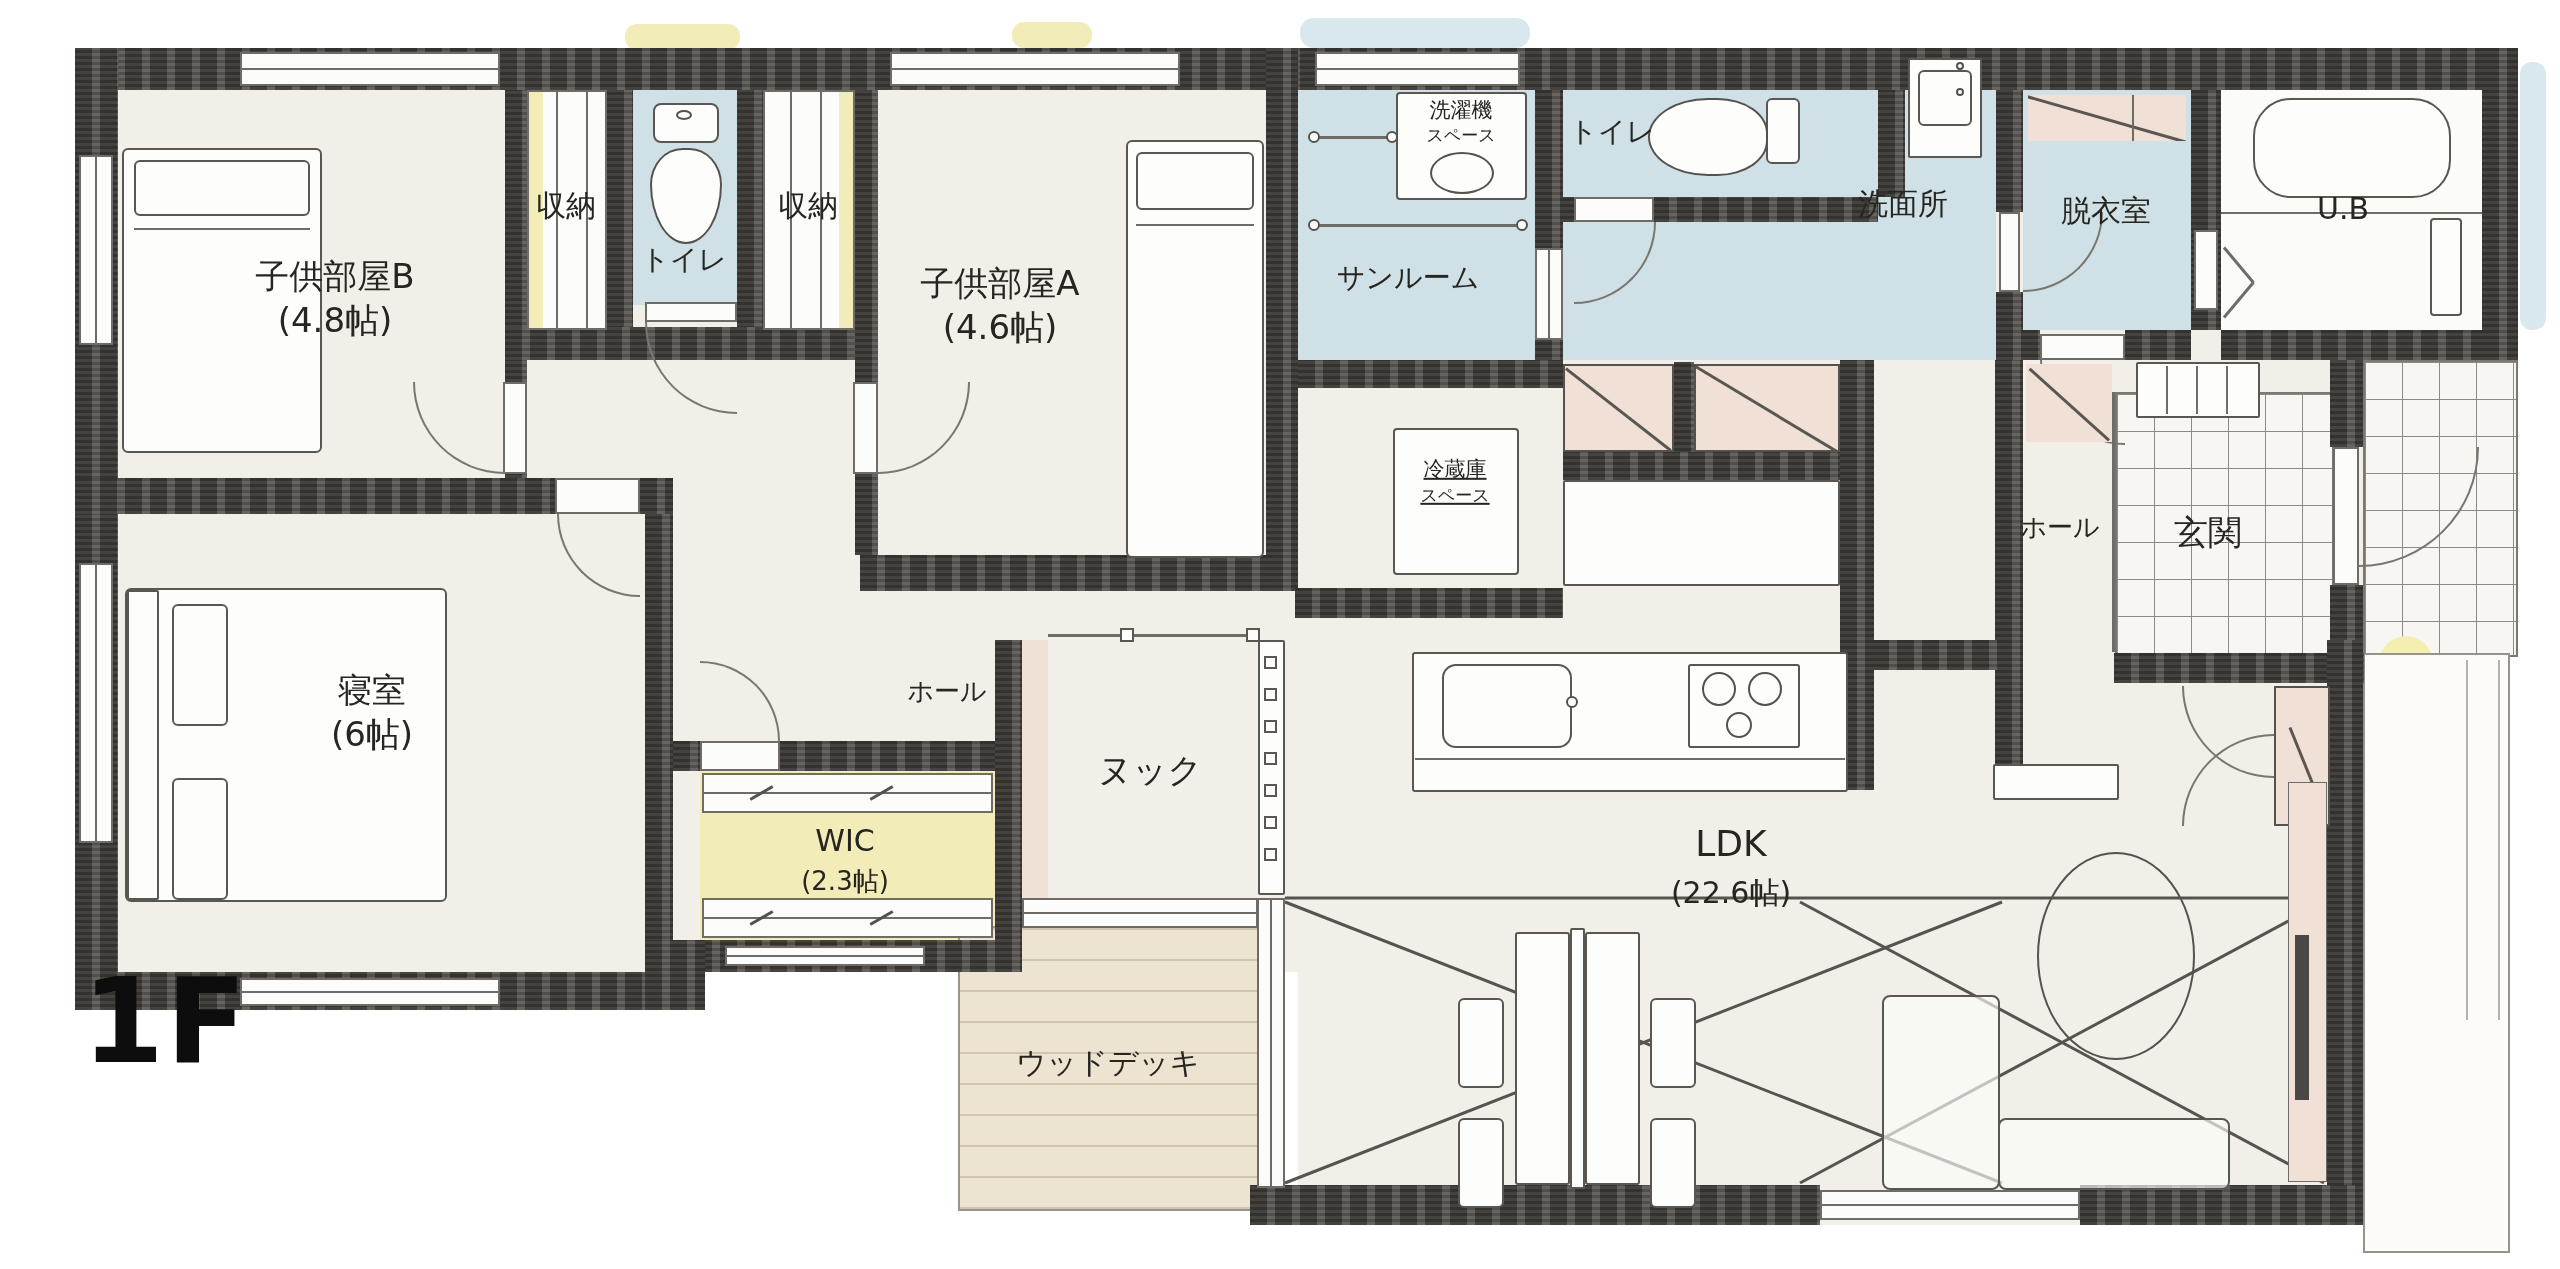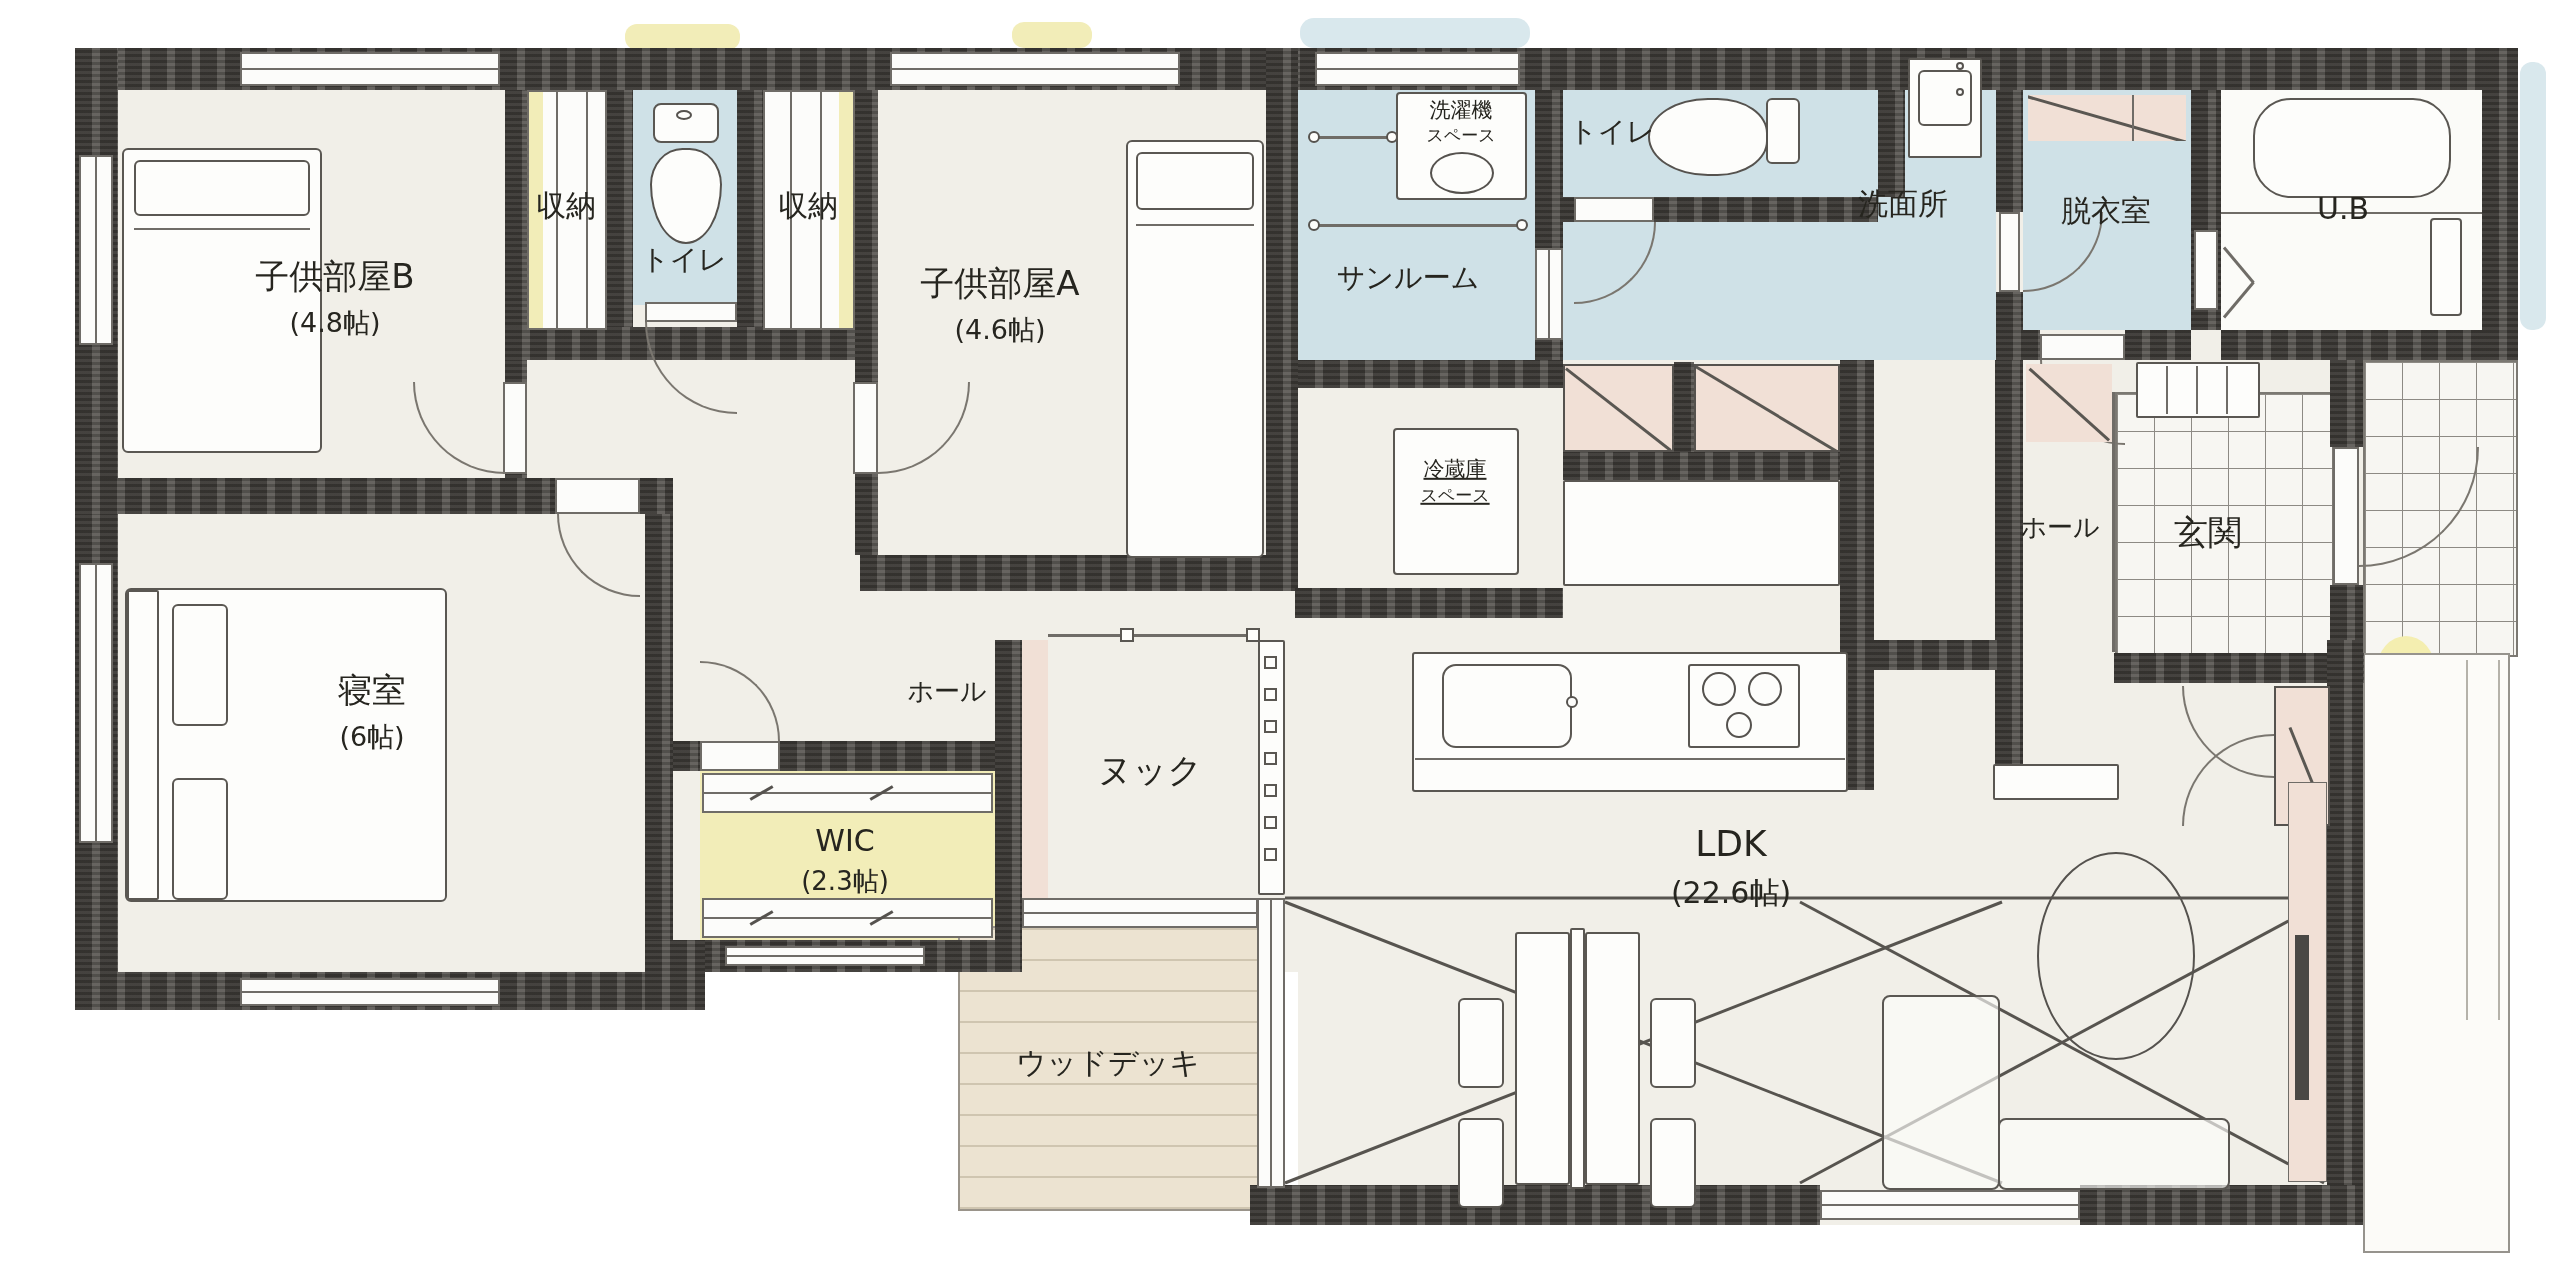--- a/index.html
+++ b/index.html
@@ -34,21 +34,21 @@
   .arc-bl{border-left-width:2.5px;border-bottom-width:2.5px;border-bottom-left-radius:100%;}
   .arc-br{border-right-width:2.5px;border-bottom-width:2.5px;border-bottom-right-radius:100%;}
   .arc-tr{border-top-width:2.5px;border-right-width:2.5px;border-top-right-radius:100%;}
   .arc-tl{border-top-width:2.5px;border-left-width:2.5px;border-top-left-radius:100%;}
   
   .diag{overflow:hidden;}
   .diag:before{content:"";position:absolute;left:-12%;top:50%;width:124%;height:2.5px;background:#5a5752;transform:rotate(var(--a,30deg));}
   .outline{position:absolute;background:#fcfbf8;border:2px solid #96938d;box-sizing:border-box;}
   
   .lbl{position:absolute;transform:translate(-50%,-50%);color:#26251f;text-align:center;white-space:nowrap;line-height:1.3;}
-  .s36{font-size:36px;} .s34{font-size:34px;} .s30{font-size:30px;} .s29{font-size:27px;}
+  .s36{font-size:36px;} .s34{font-size:34px;} .s30{font-size:30px;} .s29{font-size:34px;}
   .s28{font-size:28px;} .s26{font-size:26px;} .s21{font-size:21px;} .s17{font-size:17px;}
   .big{position:absolute;font-size:118px;font-weight:800;color:#0d0d0d;letter-spacing:2px;}
   .tick{position:absolute;width:3px;height:26px;background:#55524e;}
   svg.lines{position:absolute;left:0;top:0;}
 </style>
 </head>
 <body>
 
 <div class="plan">
 
@@ -282,14 +282,15 @@
   <div class="lbl s30" style="left:2343px;top:208px;">U.B</div>
   <div class="lbl s21" style="left:1455px;top:482px;line-height:1.2;text-decoration:underline;"><span>冷蔵庫</span><br><span class="s17">スペース</span></div>
   <div class="lbl s26" style="left:2060px;top:528px;">ホール</div>
   <div class="lbl s34" style="left:2208px;top:532px;">玄関</div>
   <div class="lbl s34" style="left:372px;top:712px;"><span>寝室</span><br><span class="s29">(6帖)</span></div>
   <div class="lbl s26" style="left:947px;top:692px;">ホール</div>
   <div class="lbl s30" style="left:845px;top:860px;"><span>WIC</span><br><span class="s26">(2.3帖)</span></div>
   <div class="lbl s34" style="left:1150px;top:770px;">ヌック</div>
   <div class="lbl s36" style="left:1731px;top:868px;"><span>LDK</span><br><span class="s30">(22.6帖)</span></div>
   <div class="lbl s30" style="left:1108px;top:1062px;">ウッドデッキ</div>
+  <div class="big" style="left:82px;top:952px;">1F</div>
 
 </div>
 
 </body></html>

